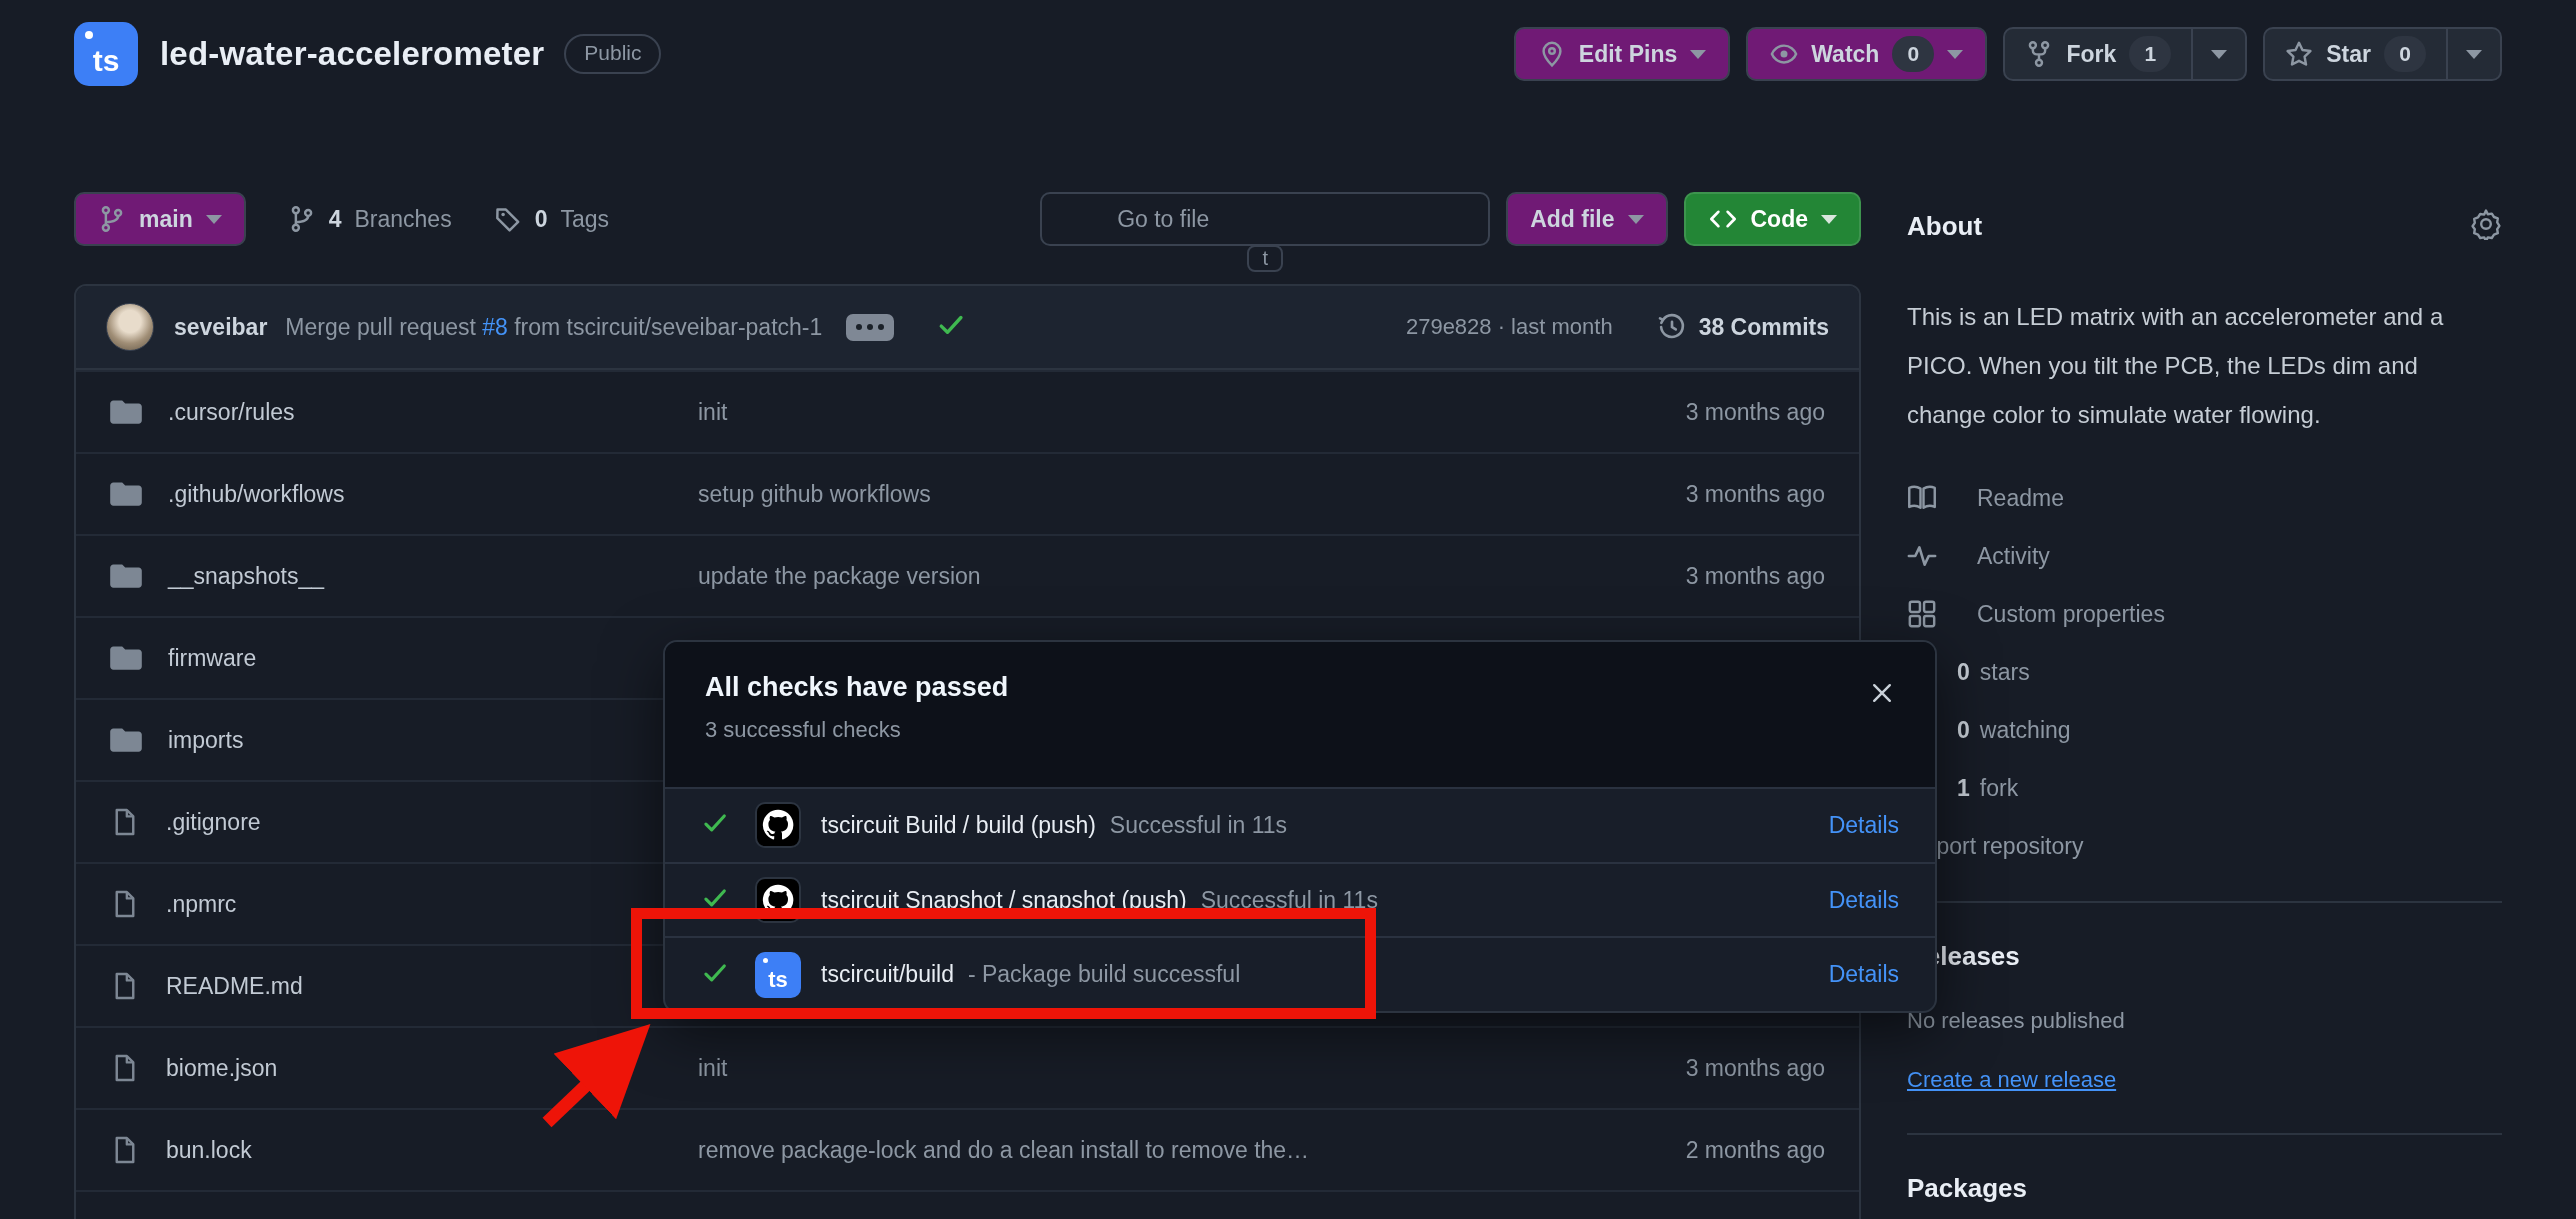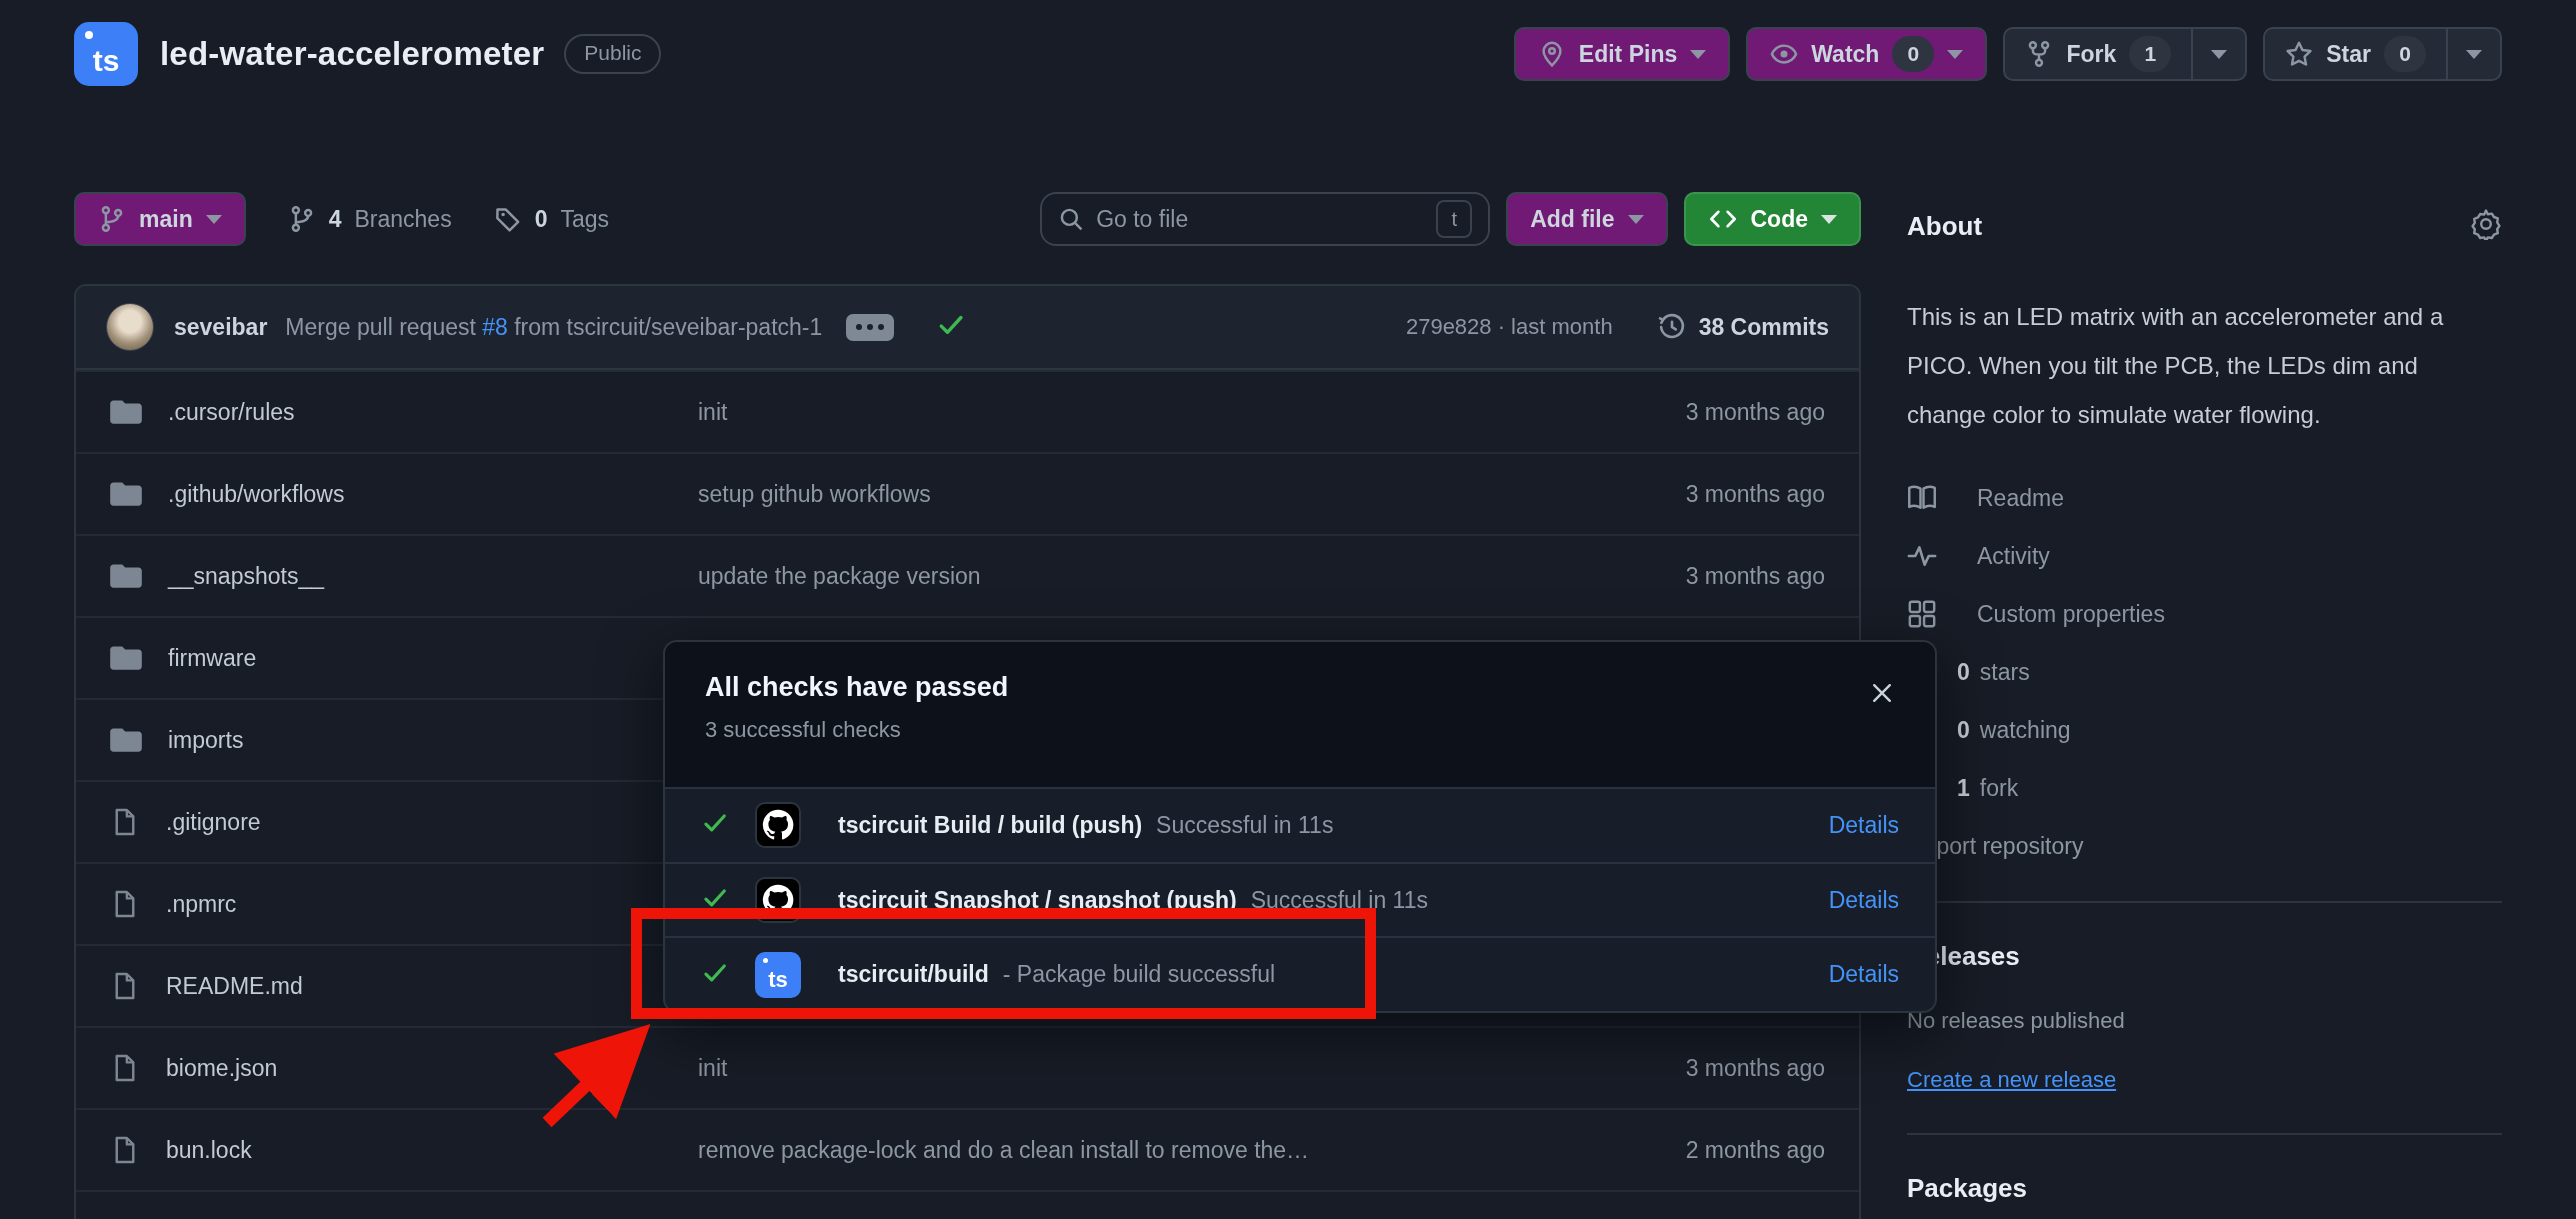--- a/index.html
+++ b/index.html
@@ -47,22 +47,22 @@
   
   .content { display:flex; margin-top:104px; }
   .main-col { width:1787px; flex:none; }
   .toolbar { display:flex; align-items:center; }
   .toolbar-left { display:flex; align-items:center; }
   .counts-group { display:flex; align-items:center; gap:42px; margin-left:42px; }
   .count-link { display:flex; align-items:center; gap:13px; font-size:23px; color:#8d97a3; cursor:pointer; }
   .count-link b { color:#cdd5de; }
   .toolbar-right { margin-left:auto; display:flex; align-items:center; gap:16px; }
   .goto-file {
-    width:450px; height:54px; border:2px solid #3a4250; border-radius:16px;
-    display:flex; align-items:center; padding:0 16px; gap:12px; background:transparent;
+    width:450px; height:54px; border:2px solid #3a4250; border-radius:10px;
+    display:flex; align-items:center; padding:0 16px; gap:12px; background:transparent;flex-direction:column;
   }
   .goto-file input {
     flex:1; background:transparent; border:none; outline:none;
     font-size:23px; color:#cdd5de; font-family:"Liberation Sans", sans-serif;
   }
   .goto-file input::placeholder { color:#8d97a3; }
   .key-hint {
     width:36px; height:38px; border:2px solid #3a4250; border-radius:8px;
     display:flex; align-items:center; justify-content:center; font-size:20px; color:#8d97a3;
   }
@@ -129,21 +129,21 @@
   .modal-close { position:absolute; right:34px; top:32px; color:#c9d1d9; cursor:pointer; padding:6px; }
   .check-row { flex:1; display:flex; align-items:center; padding:0 36px; border-top:2px solid #2a3240; }
   .check-ok { flex:none; }
   .app-icon {
     width:46px; height:46px; border-radius:10px; margin-left:26px; flex:none;
     display:flex; align-items:center; justify-content:center;
   }
   .app-icon.gh { background:#000; border:2px solid #2c3440; }
   .app-icon.ts { background:#3d7ff6; color:#fff; font-weight:bold; font-size:22px; position:relative; align-items:flex-end; padding-bottom:5px; }
   .app-icon.ts .dot { position:absolute; left:8px; top:6px; width:5px; height:5px; border-radius:50%; background:#fff; }
-  .check-name { margin-left:37px; font-size:23px; font-weight:bold; color:#e8edf3; white-space:nowrap; }
+  .check-name { margin-left:20px; font-size:23px; font-weight:normal; color:#e8edf3; white-space:nowrap; }
   .check-status { margin-left:14px; font-size:23px; color:#8d97a3; white-space:nowrap; }
   .details-link { margin-left:auto; font-size:23px; color:#4493f8; cursor:pointer; }
 
   
   .annot-box {
     position:absolute; left:631px; top:888px; width:745px; height:111px;
     border:11px solid #ee1408; z-index:60; pointer-events:none;
   }
   .annot-arrow { position:absolute; left:0; top:0; width:2576px; height:1219px; z-index:60; pointer-events:none; }
 </style>

